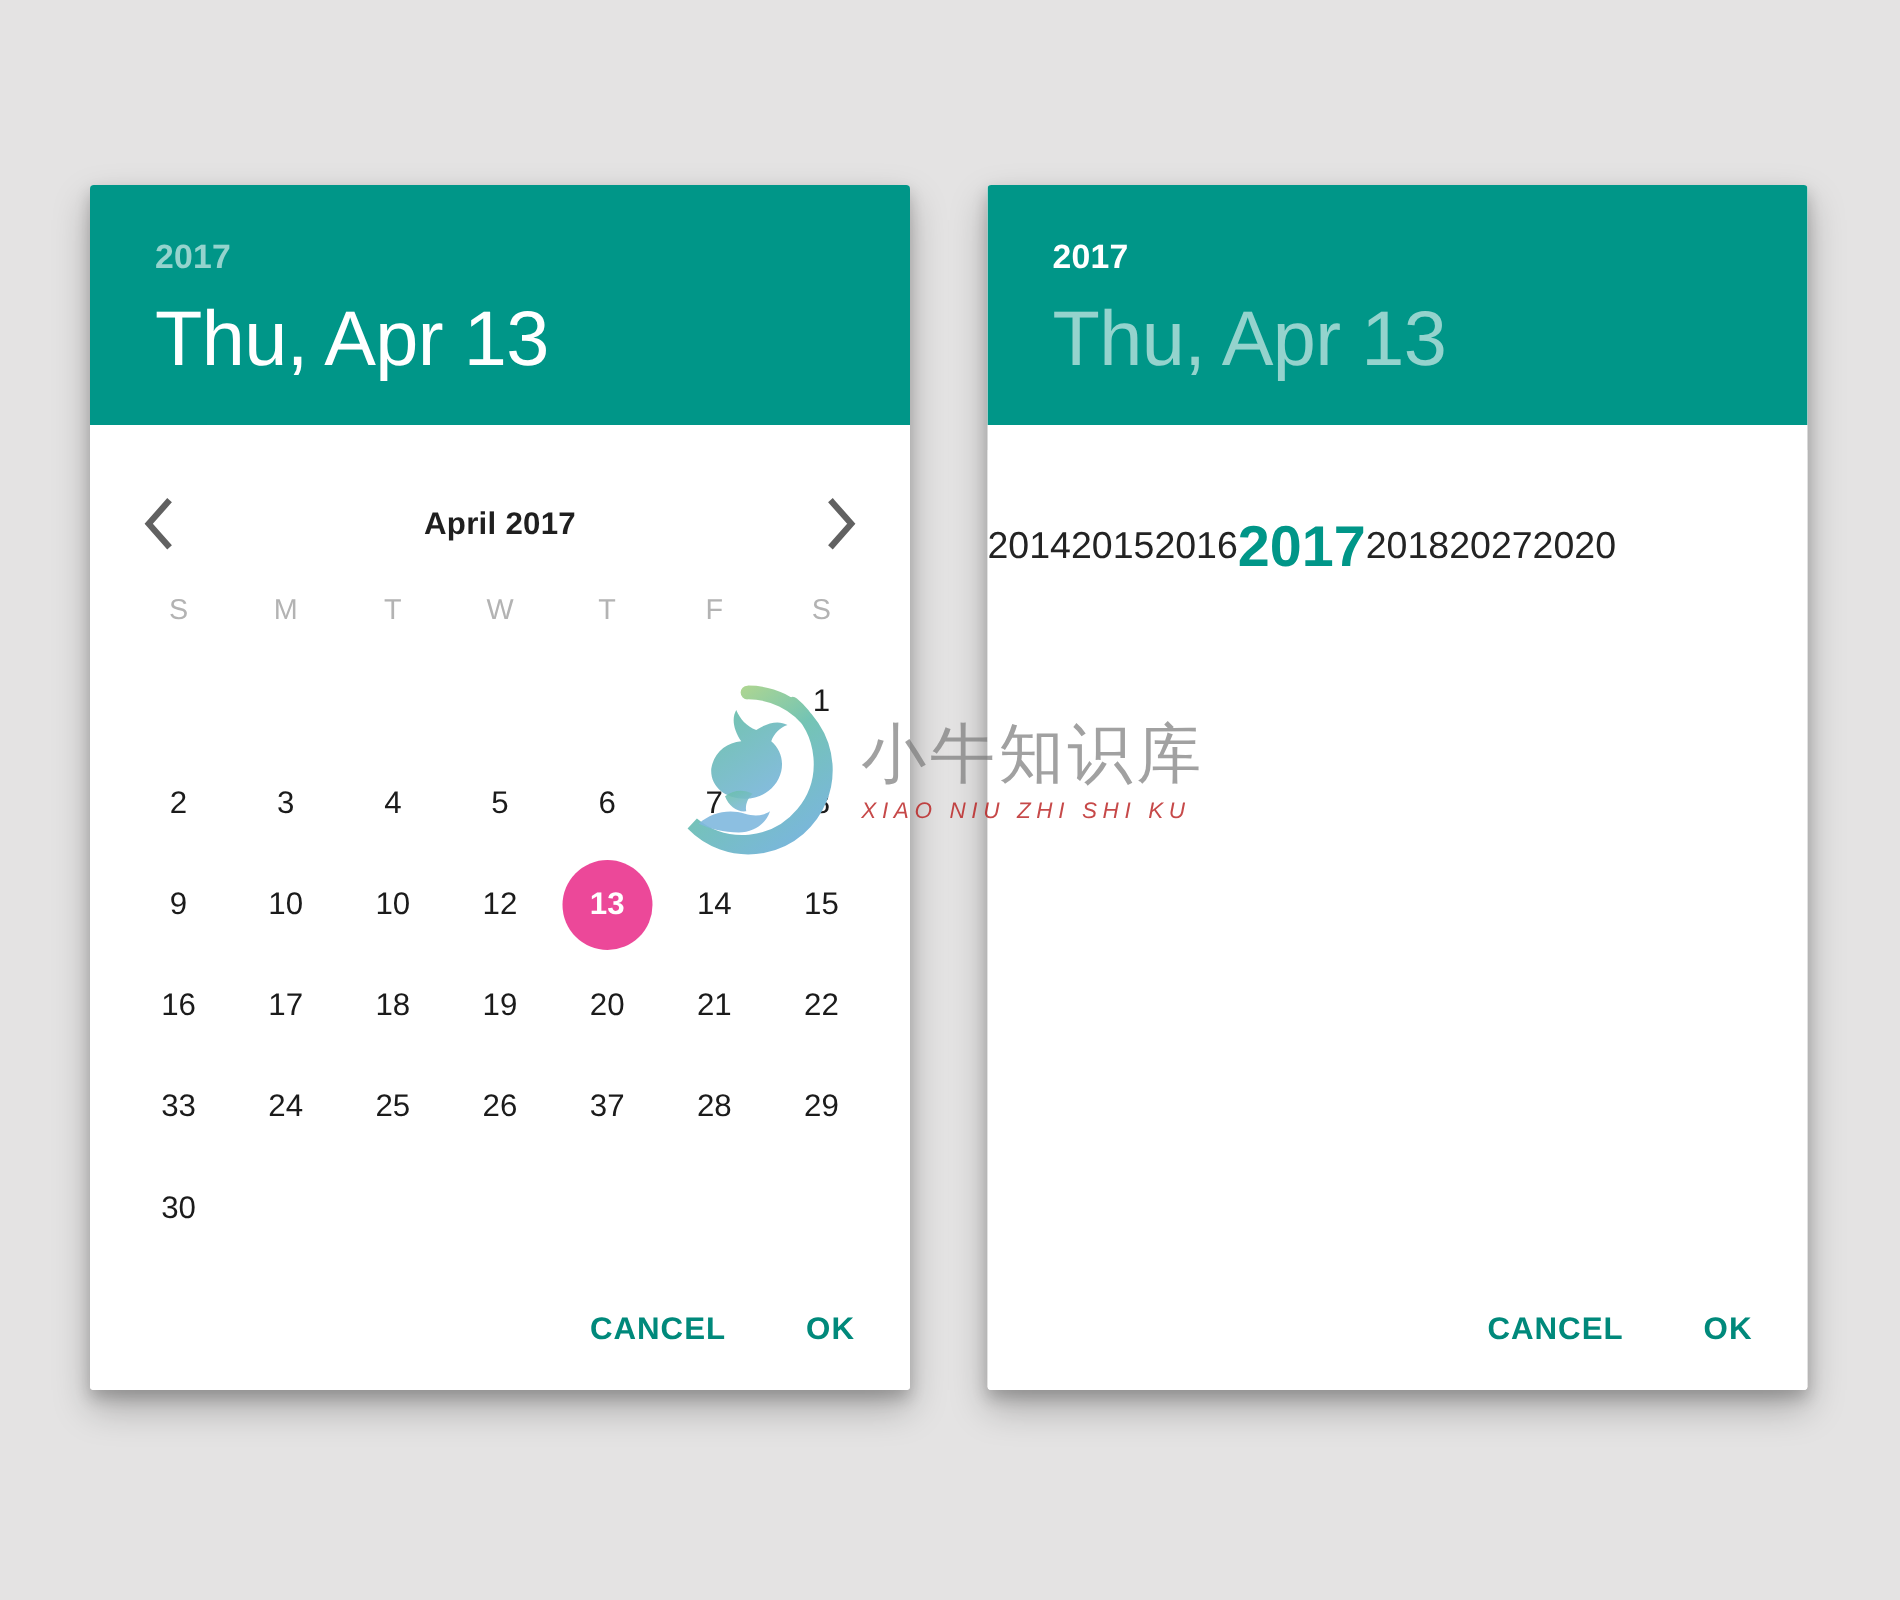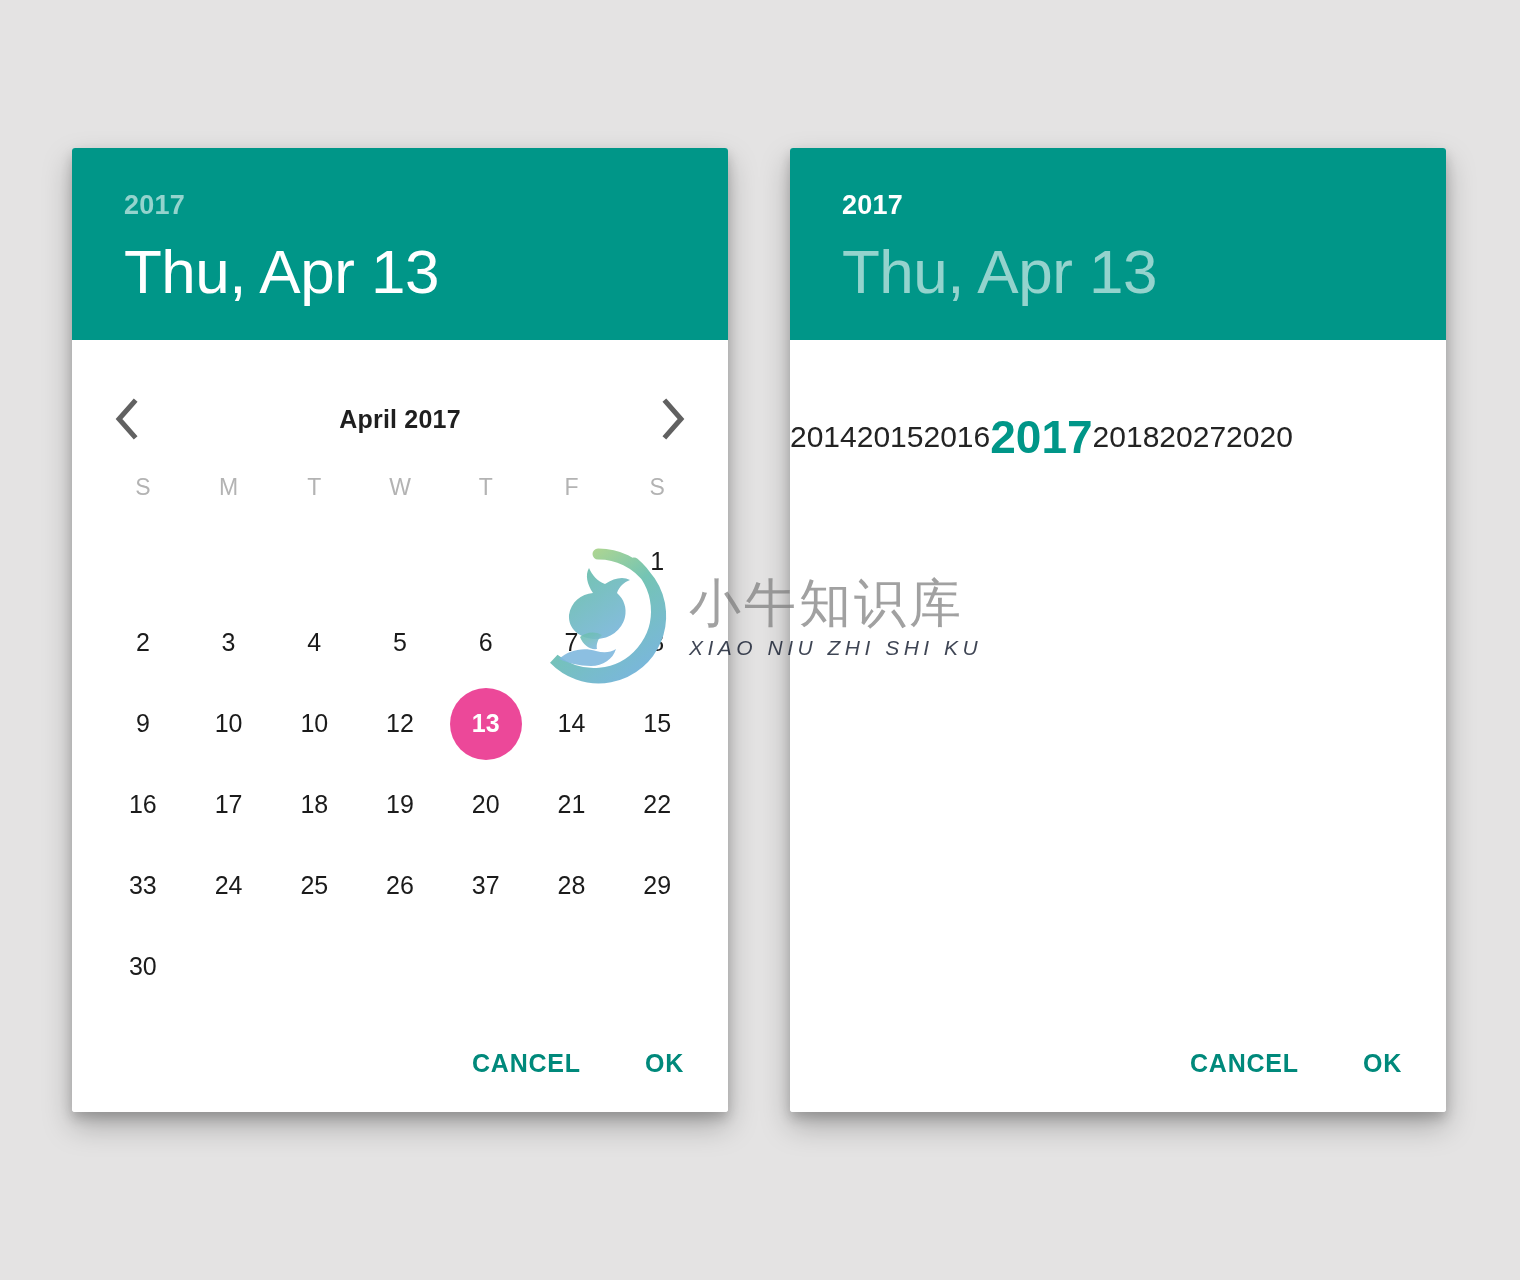--- a/index.html
+++ b/index.html
@@ -208,22 +208,22 @@
   }
   .wm-cn {
     font-size: 52px;
     color: #7d7d7d;
     opacity: 0.72;
     letter-spacing: 3px;
     line-height: 1.05;
     font-family: "DejaVu Sans", sans-serif;
   }
   .wm-en {
-    font-size: 21px;
-    color: #0f172a;
+    font-size: 18px;
+    color: #b91c1c;
     opacity: 0.8;
     letter-spacing: 4.5px;
     font-style: italic;
     margin-top: 6px;
     font-family: "Liberation Sans", sans-serif;
   }
 </style>
 </head>
 <body>
 

